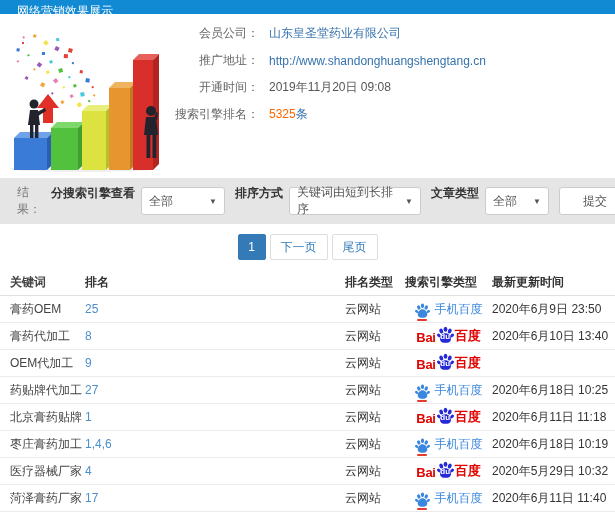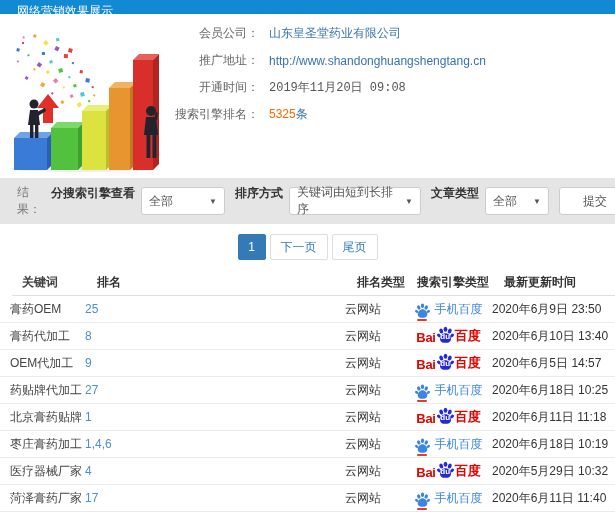--- a/index.html
+++ b/index.html
@@ -12,21 +12,21 @@
   .topbar { height:14px; background:#1289d3; color:#fff; line-height:22px;
     padding-left:17px; font-size:12px; }
   
   .info { position:relative; height:164px; background:#fff; }
   .illustration { position:absolute; left:4px; top:6px; width:182px; height:152px; }
   .fields { position:absolute; left:175px; top:6px; }
   .field-row { display:flex; align-items:center; height:27px; }
   .field-label { width:84px; text-align:right; color:#666; }
   .field-value { margin-left:10px; }
   .link { color:#3673ae; text-decoration:none; cursor:pointer; }
-  .plain { color:#555;font-family:Liberation Mono, monospace; }
+  .plain { color:#555; }
   .num-orange { color:#ff6600; }
   
   .filterbar { height:46px; background:#e5e5e5; border-top:1px solid #e5e5e5;
     border-bottom:1px solid #e5e5e5; display:flex; align-items:center;
     padding-left:17px; }
   .result-label { color:#777; }
   .filter-right { margin-left:auto; display:flex; align-items:center; }
   .f-label { font-weight:bold; color:#333; margin:0 6px 16px 10px; white-space:nowrap; }
   .select { background:#fff; border:1px solid #ccc; border-radius:3px; height:28px;
     display:flex; align-items:center; padding:0 7px; color:#555; cursor:pointer; }
@@ -40,21 +40,21 @@
   
   .pager-area { height:46px; display:flex; align-items:center; justify-content:center; }
   .page-btn { min-width:28px; height:26px; line-height:24px; padding:0 10px;
     border:1px solid #ddd; background:#fff; color:#337ab7; text-align:center;
     margin:0 2px; border-radius:2px; cursor:pointer; font-size:12px; }
   .page-btn.active { background:#337ab7; border-color:#337ab7; color:#fff; padding:0 9px; }
   
   .table { width:615px; }
   .t-row { display:flex; align-items:center; height:27px; padding-left:10px;
     border-bottom:1px solid #ebebeb; background:#fff; }
-  .t-head { height:26px; font-weight:bold; border-bottom:1px solid #e0e0e0; background:#fff;margin-left:12px; }
+  .t-head { height:26px; font-weight:bold; border-bottom:1px solid #e0e0e0; background:#fff; }
   .c-keyword { width:75px; color:#444; }
   .c-rank { width:260px; }
   .c-rank a { color:#4d8fcc; text-decoration:none; cursor:pointer; }
   .c-ranktype { width:60px; color:#333; }
   .c-engine { width:87px; display:flex; align-items:center; justify-content:center; }
   .c-updated { flex:1; color:#333; }
   .t-head .c-rank, .t-head .c-engine { color:#333; }
   .t-head .c-engine { justify-content:flex-start; }
   
   .engine { display:inline-flex; align-items:flex-end; }
@@ -271,21 +271,20 @@
                   <ellipse cx="50" cy="19" rx="11" ry="15"></ellipse>
                   <ellipse cx="75" cy="30" rx="11" ry="15" transform="rotate(22 75 30)"></ellipse>
                   <ellipse cx="11" cy="56" rx="9" ry="12" transform="rotate(-45 11 56)"></ellipse>
                   <ellipse cx="89" cy="56" rx="9" ry="12" transform="rotate(45 89 56)"></ellipse>
                   <path d="M50 42 C66 42 82 58 82 76 C82 92 68 99 50 99 C32 99 18 92 18 76 C18 58 34 42 50 42Z"></path>
                 </g>
               </svg><i class="du">du</i></span>
             <span class="bd">百度</span>
           </span>
         </div>
-        <div class="c-updated">2020年6月5日 14:57</div>
       </div>
       <div class="t-row">
         <div class="c-keyword">药贴牌代加工</div>
         <div class="c-rank"><a>27</a></div>
         <div class="c-ranktype">云网站</div>
         <div class="c-engine">
           <span class="engine">
             <span class="paw-mini"><svg viewBox="0 0 100 100" width="100%" height="100%">
                 <g fill="#3a87dd">
                   <ellipse cx="25" cy="30" rx="11" ry="15" transform="rotate(-22 25 30)"></ellipse>

